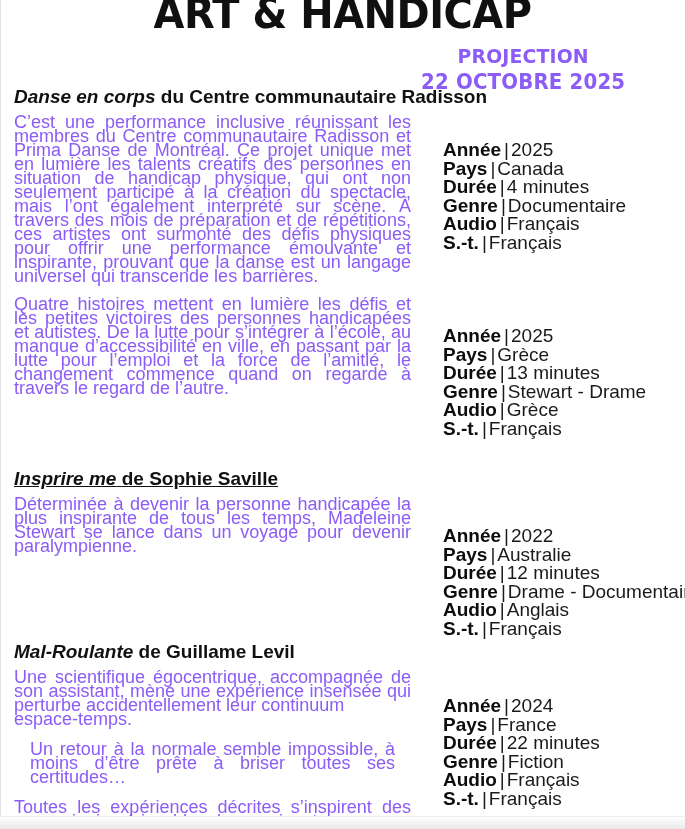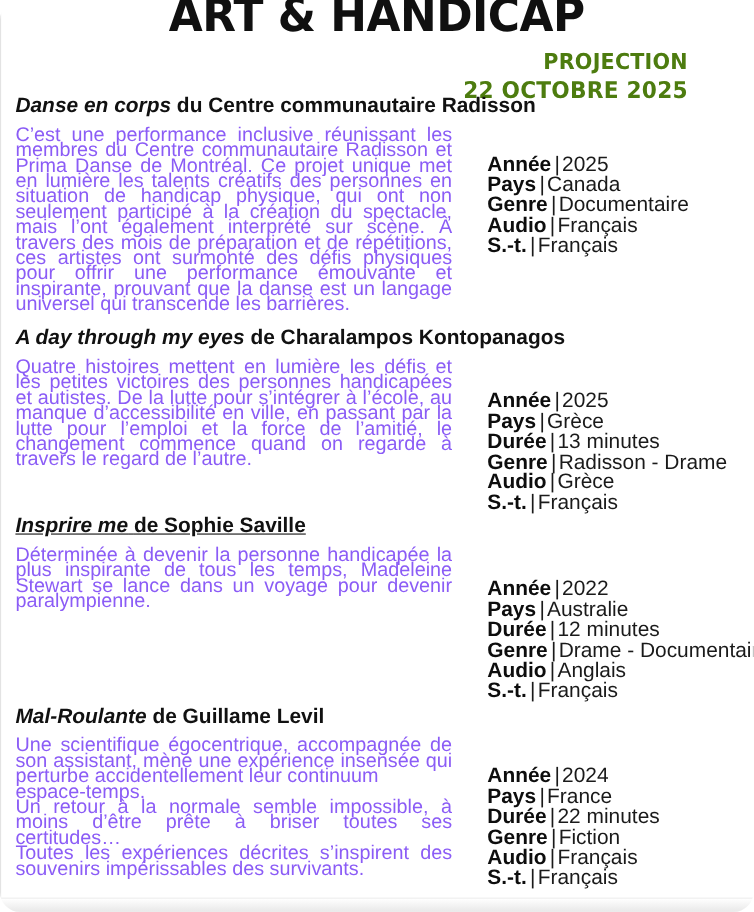--- a/index.html
+++ b/index.html
@@ -18,21 +18,20 @@
 
   
   #page {
     position: absolute;
     top: 0; left: 0;
     width: 685px;
     height: 829px;
     background: #ffffff;
     overflow: hidden;
     box-sizing: border-box;
-    border-radius: 18px;
   }
 
   
   .page-edge-left {
     position: absolute;
     left: 0; top: 0;
     width: 1px;
     height: 818px;
     background: #e3e3e3;
   }
@@ -60,24 +59,24 @@
     line-height: 46px;
     color: #101010;
     transform: scaleX(0.95);
     white-space: nowrap;
   }
 
   .screening-block {
     position: absolute;
     top: 44px;
     right: 60px;
-    text-align: right;
+    text-align: center;
     font-family: "DejaVu Sans", sans-serif;
     font-weight: 700;
-    color: #4d7c0f;
+    color: #8b5cf6;
   }
   .screening-label {
     font-size: 20px;
     line-height: 25px;
     letter-spacing: 0.2px;
     transform: scaleX(0.94);
     transform-origin: right center;
   }
   .screening-date {
     font-size: 21px;
@@ -170,50 +169,50 @@
     <div class="film-body" style="height:155px;">
       <p class="synopsis">C’est une performance inclusive réunissant les membres du Centre communautaire Radisson et Prima Danse de Montréal. Ce projet unique met en lumière les talents créatifs des personnes en situation de handicap physique, qui ont non seulement participé à la création du spectacle, mais l’ont également interprété sur scène. À travers des mois de préparation et de répétitions, ces artistes ont surmonté des défis physiques pour offrir une performance émouvante et inspirante, prouvant que la danse est un langage universel qui transcende les barrières.</p>
       <div class="meta" style="top:26px;">
         <div class="meta-row">
           <span class="meta-key">Année</span><span class="meta-sep">|</span><span class="meta-val">2025</span>
         </div>
         <div class="meta-row">
           <span class="meta-key">Pays</span><span class="meta-sep">|</span><span class="meta-val">Canada</span>
         </div>
         <div class="meta-row">
+          <span class="meta-key">Durée</span><span class="meta-sep">|</span><span class="meta-val">4 minutes</span>
+        </div>
+        <div class="meta-row">
           <span class="meta-key">Genre</span><span class="meta-sep">|</span><span class="meta-val">Documentaire</span>
         </div>
         <div class="meta-row">
           <span class="meta-key">Audio</span><span class="meta-sep">|</span><span class="meta-val">Français</span>
         </div>
         <div class="meta-row">
           <span class="meta-key">S.-t.</span><span class="meta-sep">|</span><span class="meta-val">Français</span>
         </div>
       </div>
     </div>
   </div>
 
   <div class="film" style="top:297px;">
-    <div class="film-title">
-      <span class="t-name">A day through my eyes</span><span> </span><span class="t-author">de Charalampos Kontopanagos</span>
-    </div>
     <div class="film-body" style="height:140px;padding-left:31px;">
       <p class="synopsis">Quatre histoires mettent en lumière les défis et les petites victoires des personnes handicapées et autistes. De la lutte pour s’intégrer à l’école, au manque d’accessibilité en ville, en passant par la lutte pour l’emploi et la force de l’amitié, le changement commence quand on regarde à travers le regard de l’autre.</p>
       <div class="meta" style="top:30px;">
         <div class="meta-row">
           <span class="meta-key">Année</span><span class="meta-sep">|</span><span class="meta-val">2025</span>
         </div>
         <div class="meta-row">
           <span class="meta-key">Pays</span><span class="meta-sep">|</span><span class="meta-val">Grèce</span>
         </div>
         <div class="meta-row">
           <span class="meta-key">Durée</span><span class="meta-sep">|</span><span class="meta-val">13 minutes</span>
         </div>
         <div class="meta-row">
-          <span class="meta-key">Genre</span><span class="meta-sep">|</span><span class="meta-val">Radisson - Drame</span>
+          <span class="meta-key">Genre</span><span class="meta-sep">|</span><span class="meta-val">Stewart - Drame</span>
         </div>
         <div class="meta-row">
           <span class="meta-key">Audio</span><span class="meta-sep">|</span><span class="meta-val">Grèce</span>
         </div>
         <div class="meta-row">
           <span class="meta-key">S.-t.</span><span class="meta-sep">|</span><span class="meta-val">Français</span>
         </div>
       </div>
     </div>
   </div>
@@ -248,21 +247,21 @@
   </div>
 
   <div class="film" style="top:641px;">
     <div class="film-title">
       <span class="t-name">Mal-Roulante</span><span> </span><span class="t-author">de Guillame Levil</span>
     </div>
     <div class="film-body" style="height:170px;">
       <div class="synopsis">
         <p style="margin:0;">Une scientifique égocentrique, accompagnée de son assistant, mène une expérience insensée qui perturbe accidentellement leur continuum</p>
         <p style="margin:0;text-align:left;">espace-temps.</p>
-        <p style="margin:0;">Un retour à la normale semble impossible, à moins d’être prête à briser toutes ses certitudes…</p>
+        <p style="margin:16px;">Un retour à la normale semble impossible, à moins d’être prête à briser toutes ses certitudes…</p>
         <p style="margin:0;">Toutes les expériences décrites s’inspirent des souvenirs impérissables des survivants.</p>
       </div>
       <div class="meta" style="top:27px;">
         <div class="meta-row">
           <span class="meta-key">Année</span><span class="meta-sep">|</span><span class="meta-val">2024</span>
         </div>
         <div class="meta-row">
           <span class="meta-key">Pays</span><span class="meta-sep">|</span><span class="meta-val">France</span>
         </div>
         <div class="meta-row">

